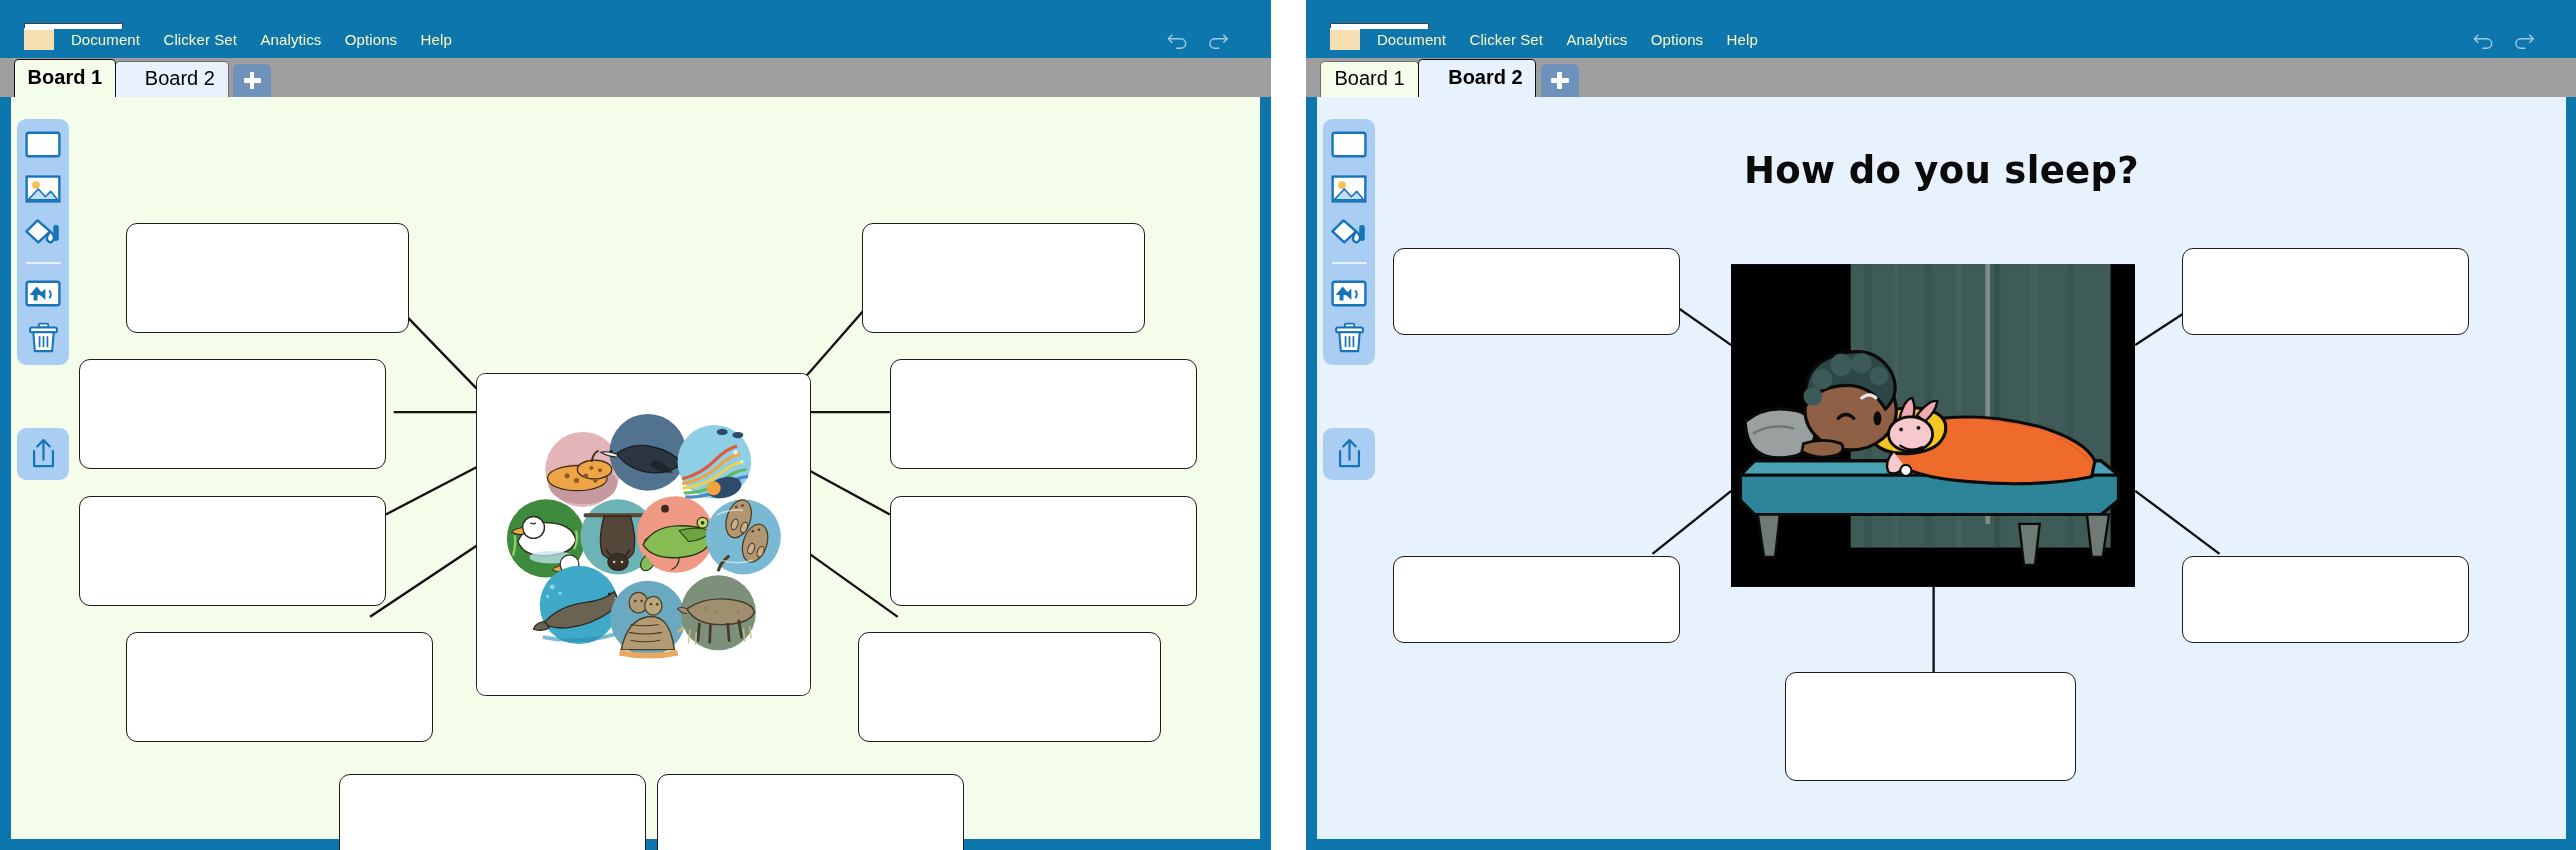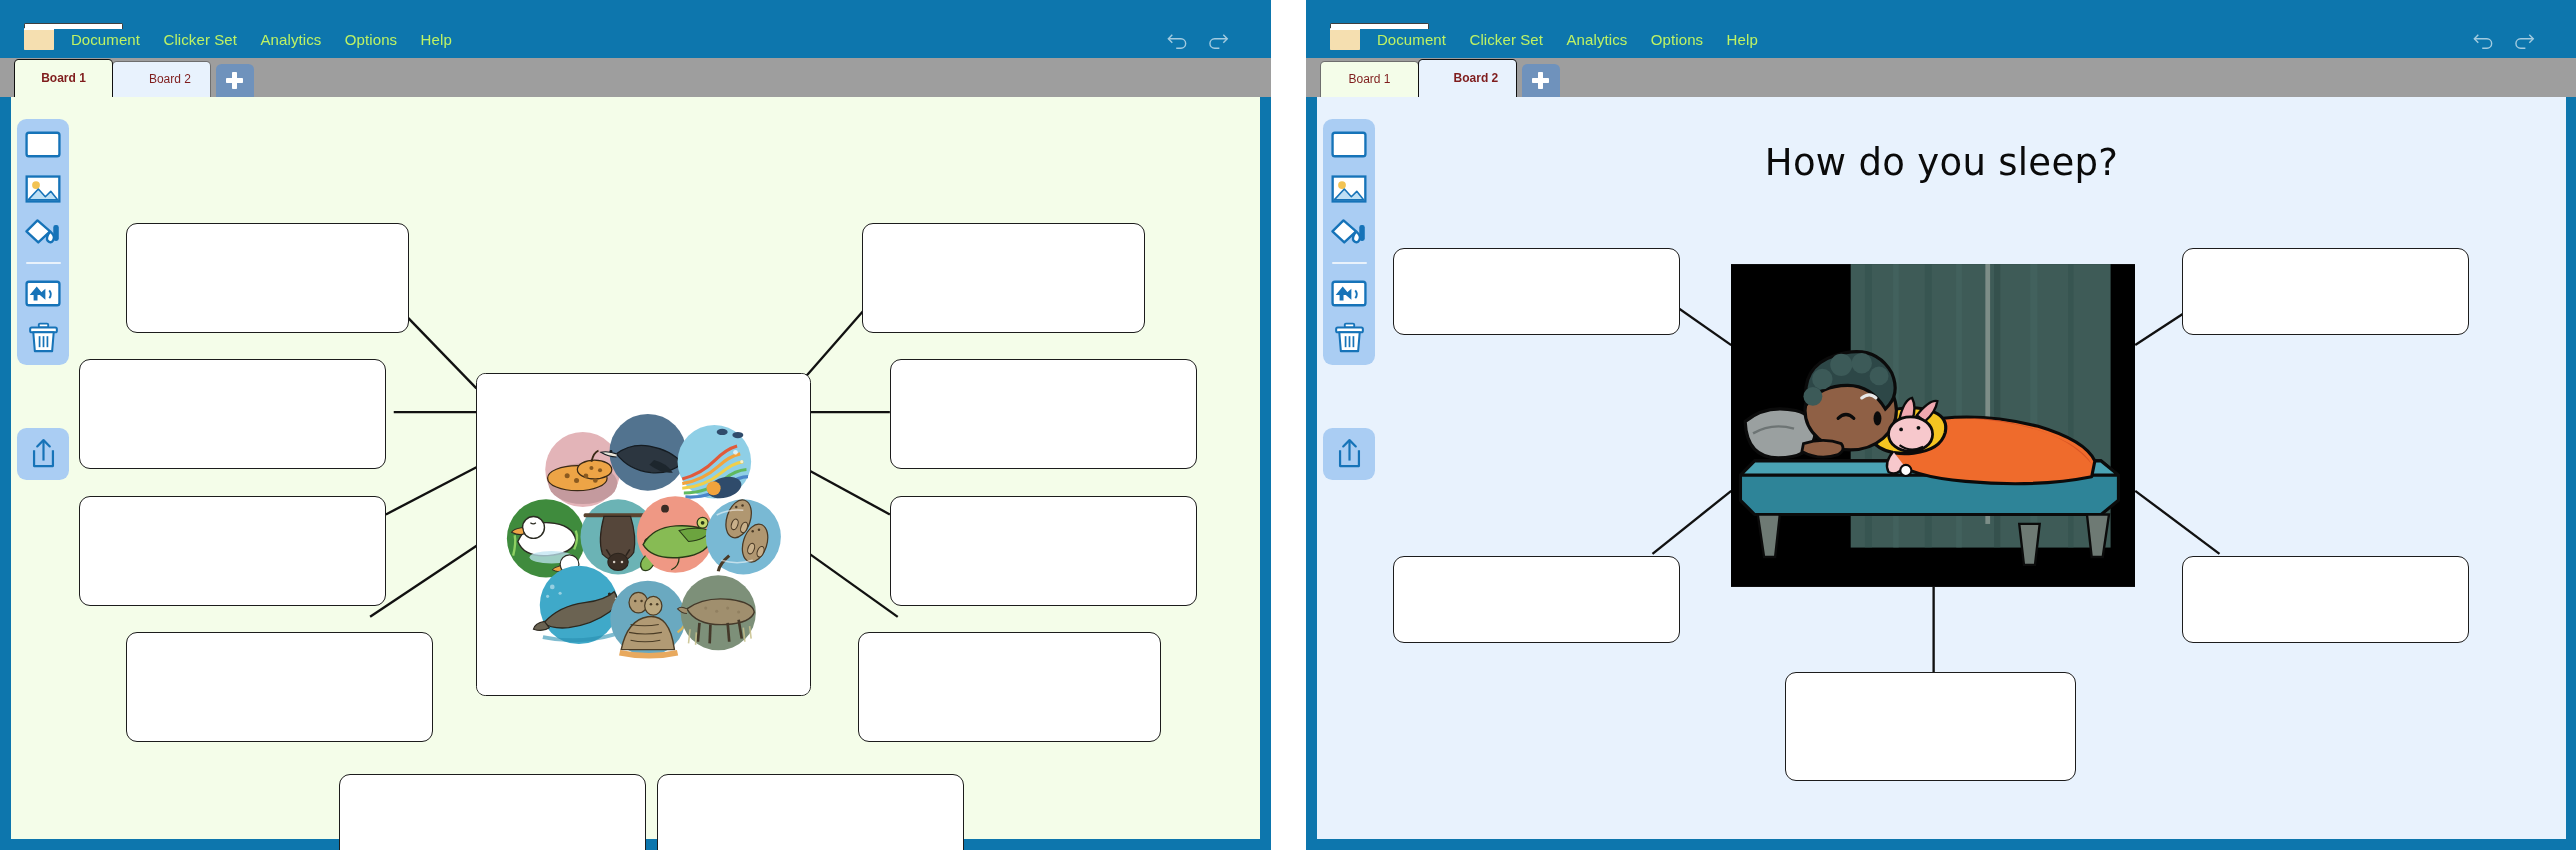--- a/index.html
+++ b/index.html
@@ -43,21 +43,21 @@
   .folder-icon .tab {
     position:absolute; left:0.8px; top:0; width:15.7px; height:5.5px;
     background:#ffffff; border-radius:1.6px 1.6px 0 0;
   }
   .folder-icon .body {
     position:absolute; left:0; top:4.7px; width:30px; height:22px;
     background:#f5dfb0; border-top:2.4px solid #ffffff; border-radius:0.8px;
   }
   .menu-items { display:flex; align-items:flex-end; gap:0; margin-bottom:2.4px; }
   .menu-item {
-    color:#bef264;
+    color:#fef9c3;
     font-size: 15px;
     padding: 1.6px 14px 1.6px 0;
     margin-right: 9.4px;
     white-space: nowrap;
     letter-spacing: 0.1px;
     cursor: default;
   }
   .undo-redo {
     position:absolute; right:41px; bottom:7.9px;
     display:flex; gap:17.3px; align-items:center;
@@ -72,22 +72,22 @@
     background: #9e9e9e;
     display: flex;
     align-items: flex-end;
     padding-left: 14px;
   }
   .tab {
     position: relative;
     height: 38px;
     min-width: 99px;
     display: flex; align-items: center; justify-content: center;
-    font-size: 12px;
-    color: #7f1d1d;
+    font-size: 20px;
+    color: #000000;
     padding: 0 12.6px 1.6px 12.6px;
     border-radius: 4.7px 4.7px 0 0;
     border: 0.8px solid #3f3f3f;
     border-bottom: none;
     cursor: pointer;
     white-space: nowrap;
   }
   .tab.cream    { background: #f4fde9; }
   .tab.paleblue { background: #e8f2fd; }
   .tab.active   { font-weight: bold; z-index: 3; border-color:#101010; }
@@ -582,21 +582,21 @@
       <div class="toolbar toolbar-share">
         <div class="tool">
           <svg width="33" height="33" viewBox="0 0 42 42">
             <path d="M9 17 L9 37 L33 37 L33 17" fill="none" stroke="#1673b8" stroke-width="2.8" stroke-linejoin="round"></path>
             <line x1="21" y1="4" x2="21" y2="30" stroke="#1673b8" stroke-width="2.8"></line>
             <path d="M13 12 L21 4 L29 12" fill="none" stroke="#1673b8" stroke-width="2.8" stroke-linejoin="round" stroke-linecap="round"></path>
           </svg>
         </div>
       </div>
 
-      <div class="board-title" style="top:44px;">How do you sleep?</div>
+      <div class="board-title" style="top:52px;font-weight:bold;">How do you sleep?</div>
 
       <div class="cellbox" style="left:87px; top:151px; width:287px; height:87px;"></div>
       <div class="cellbox" style="left:876px; top:151px; width:287px; height:87px;"></div>
       <div class="cellbox" style="left:87px; top:459px; width:287px; height:87px;"></div>
       <div class="cellbox" style="left:876px; top:459px; width:287px; height:87px;"></div>
       <div class="cellbox" style="left:479px; top:575px; width:291px; height:109px;"></div>
 
       <div class="pic-frame noborder" style="left:425px; top:167px; width:404px; height:323px;">
         <svg viewBox="0 0 513 410">
           <rect width="513" height="410" fill="#000000"></rect>

